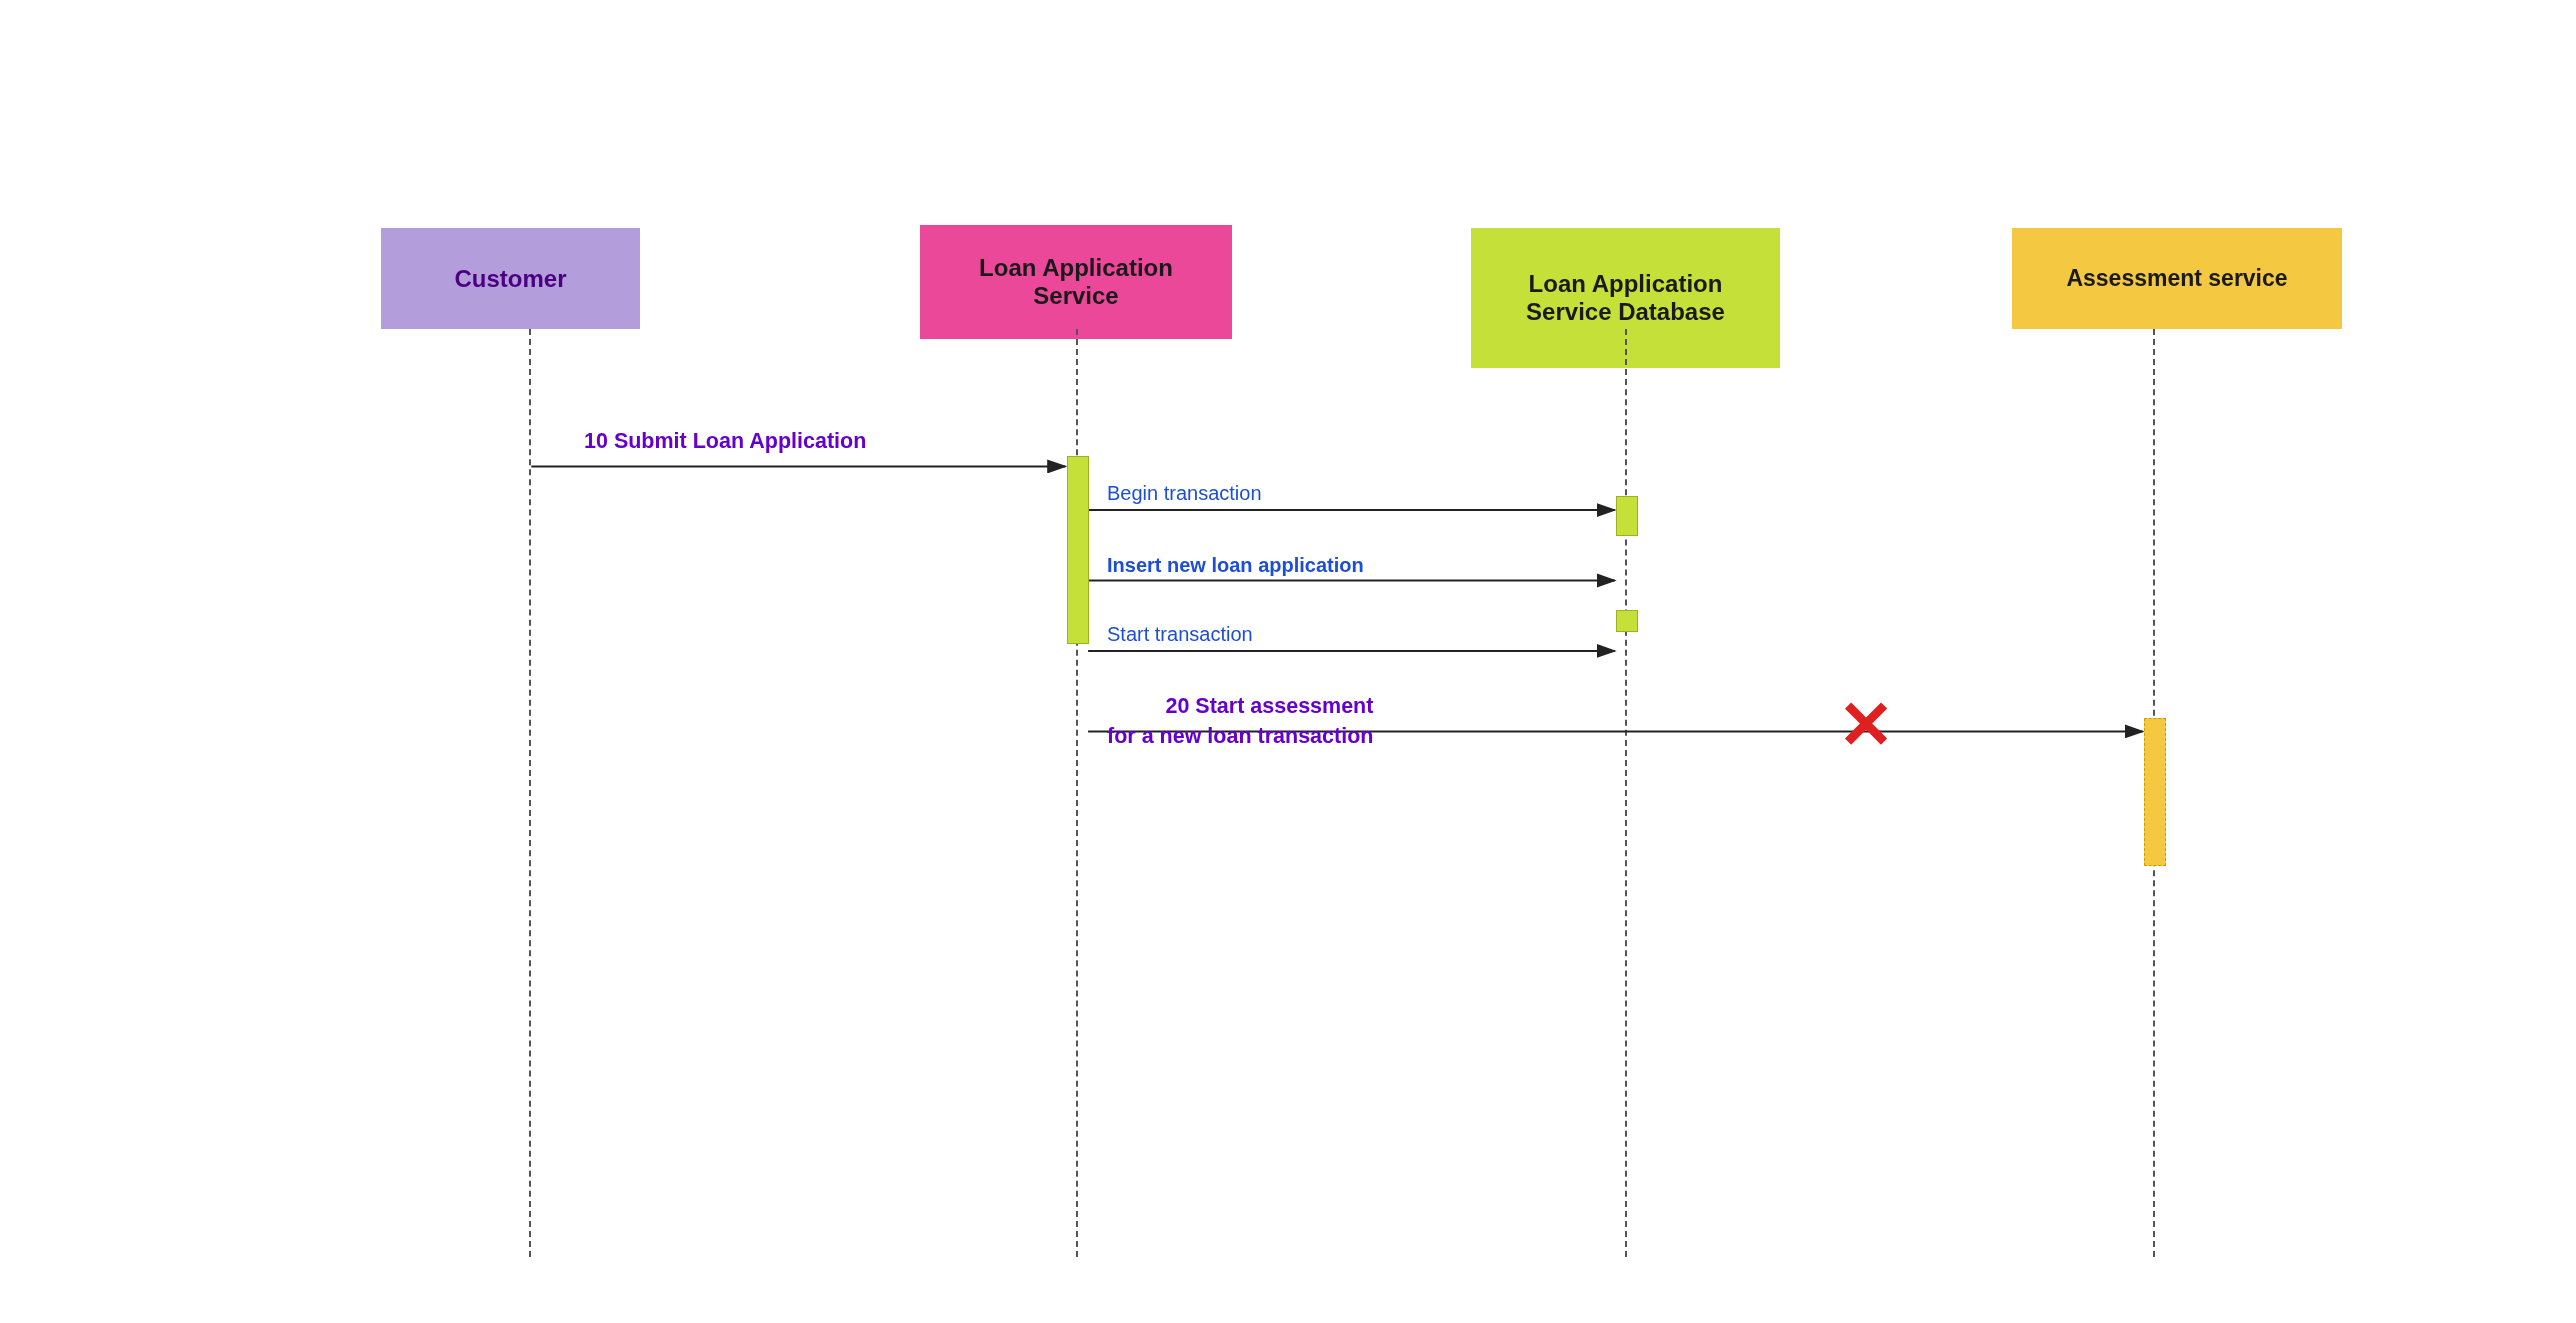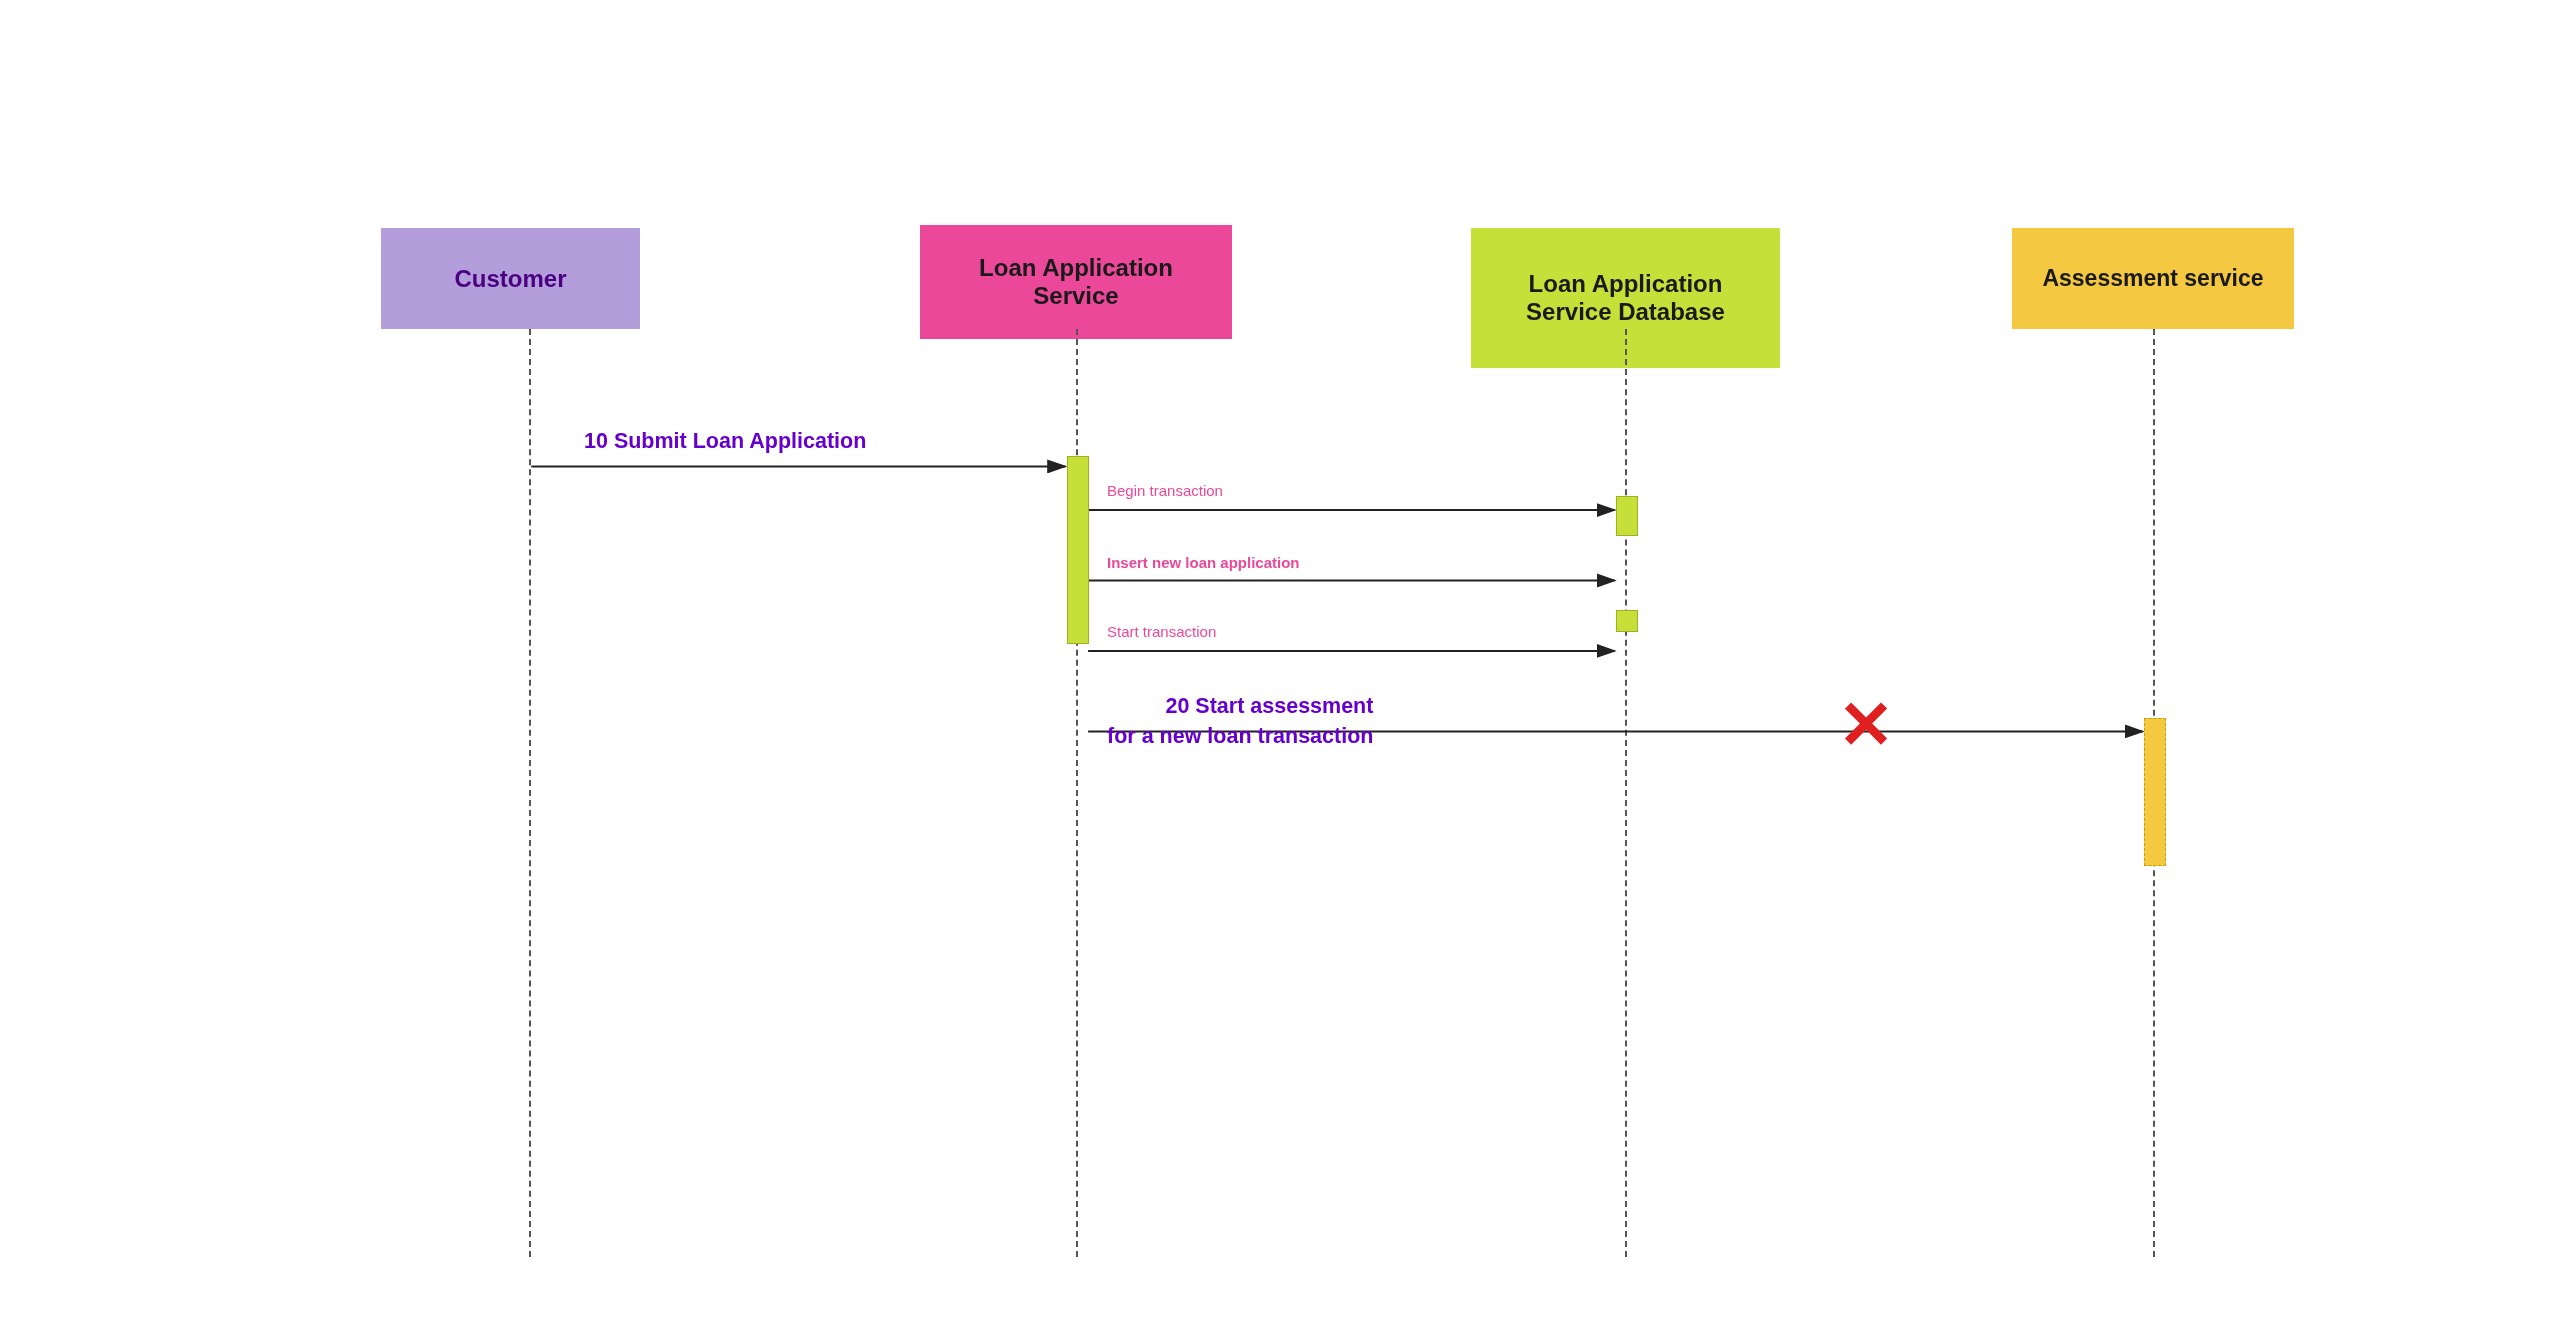--- a/index.html
+++ b/index.html
@@ -57,21 +57,21 @@
       left: 1471px;
       width: 309px;
       height: 140px;
     }
 
     .actor-assessment {
       background: #f5c842;
       color: #1a1a1a;
       top: 228px;
       left: 2012px;
-      width: 282px;
+      width: 330px;
       height: 101px;
       font-size: 23px;
     }
 
     
     .lifeline {
       position: absolute;
       width: 2.7px;
       border-left: 2.7px dashed #555;
       top: 329px;
@@ -116,22 +116,22 @@
       left: 2144px;
       top: 718px;
       width: 21.5px;
       height: 148px;
       background: #f5c842;
       border: 1.3px dashed #c8a000;
     }
 
     .message-label {
       position: absolute;
-      font-size: 15px;
-      color: #ec4899;
+      font-size: 20px;
+      color: #1d4ed8;
       white-space: nowrap;
     }
 
     .message-label.purple {
       color: #6600cc;
       font-weight: bold;
       font-size: 21.5px;
     }
 
     

